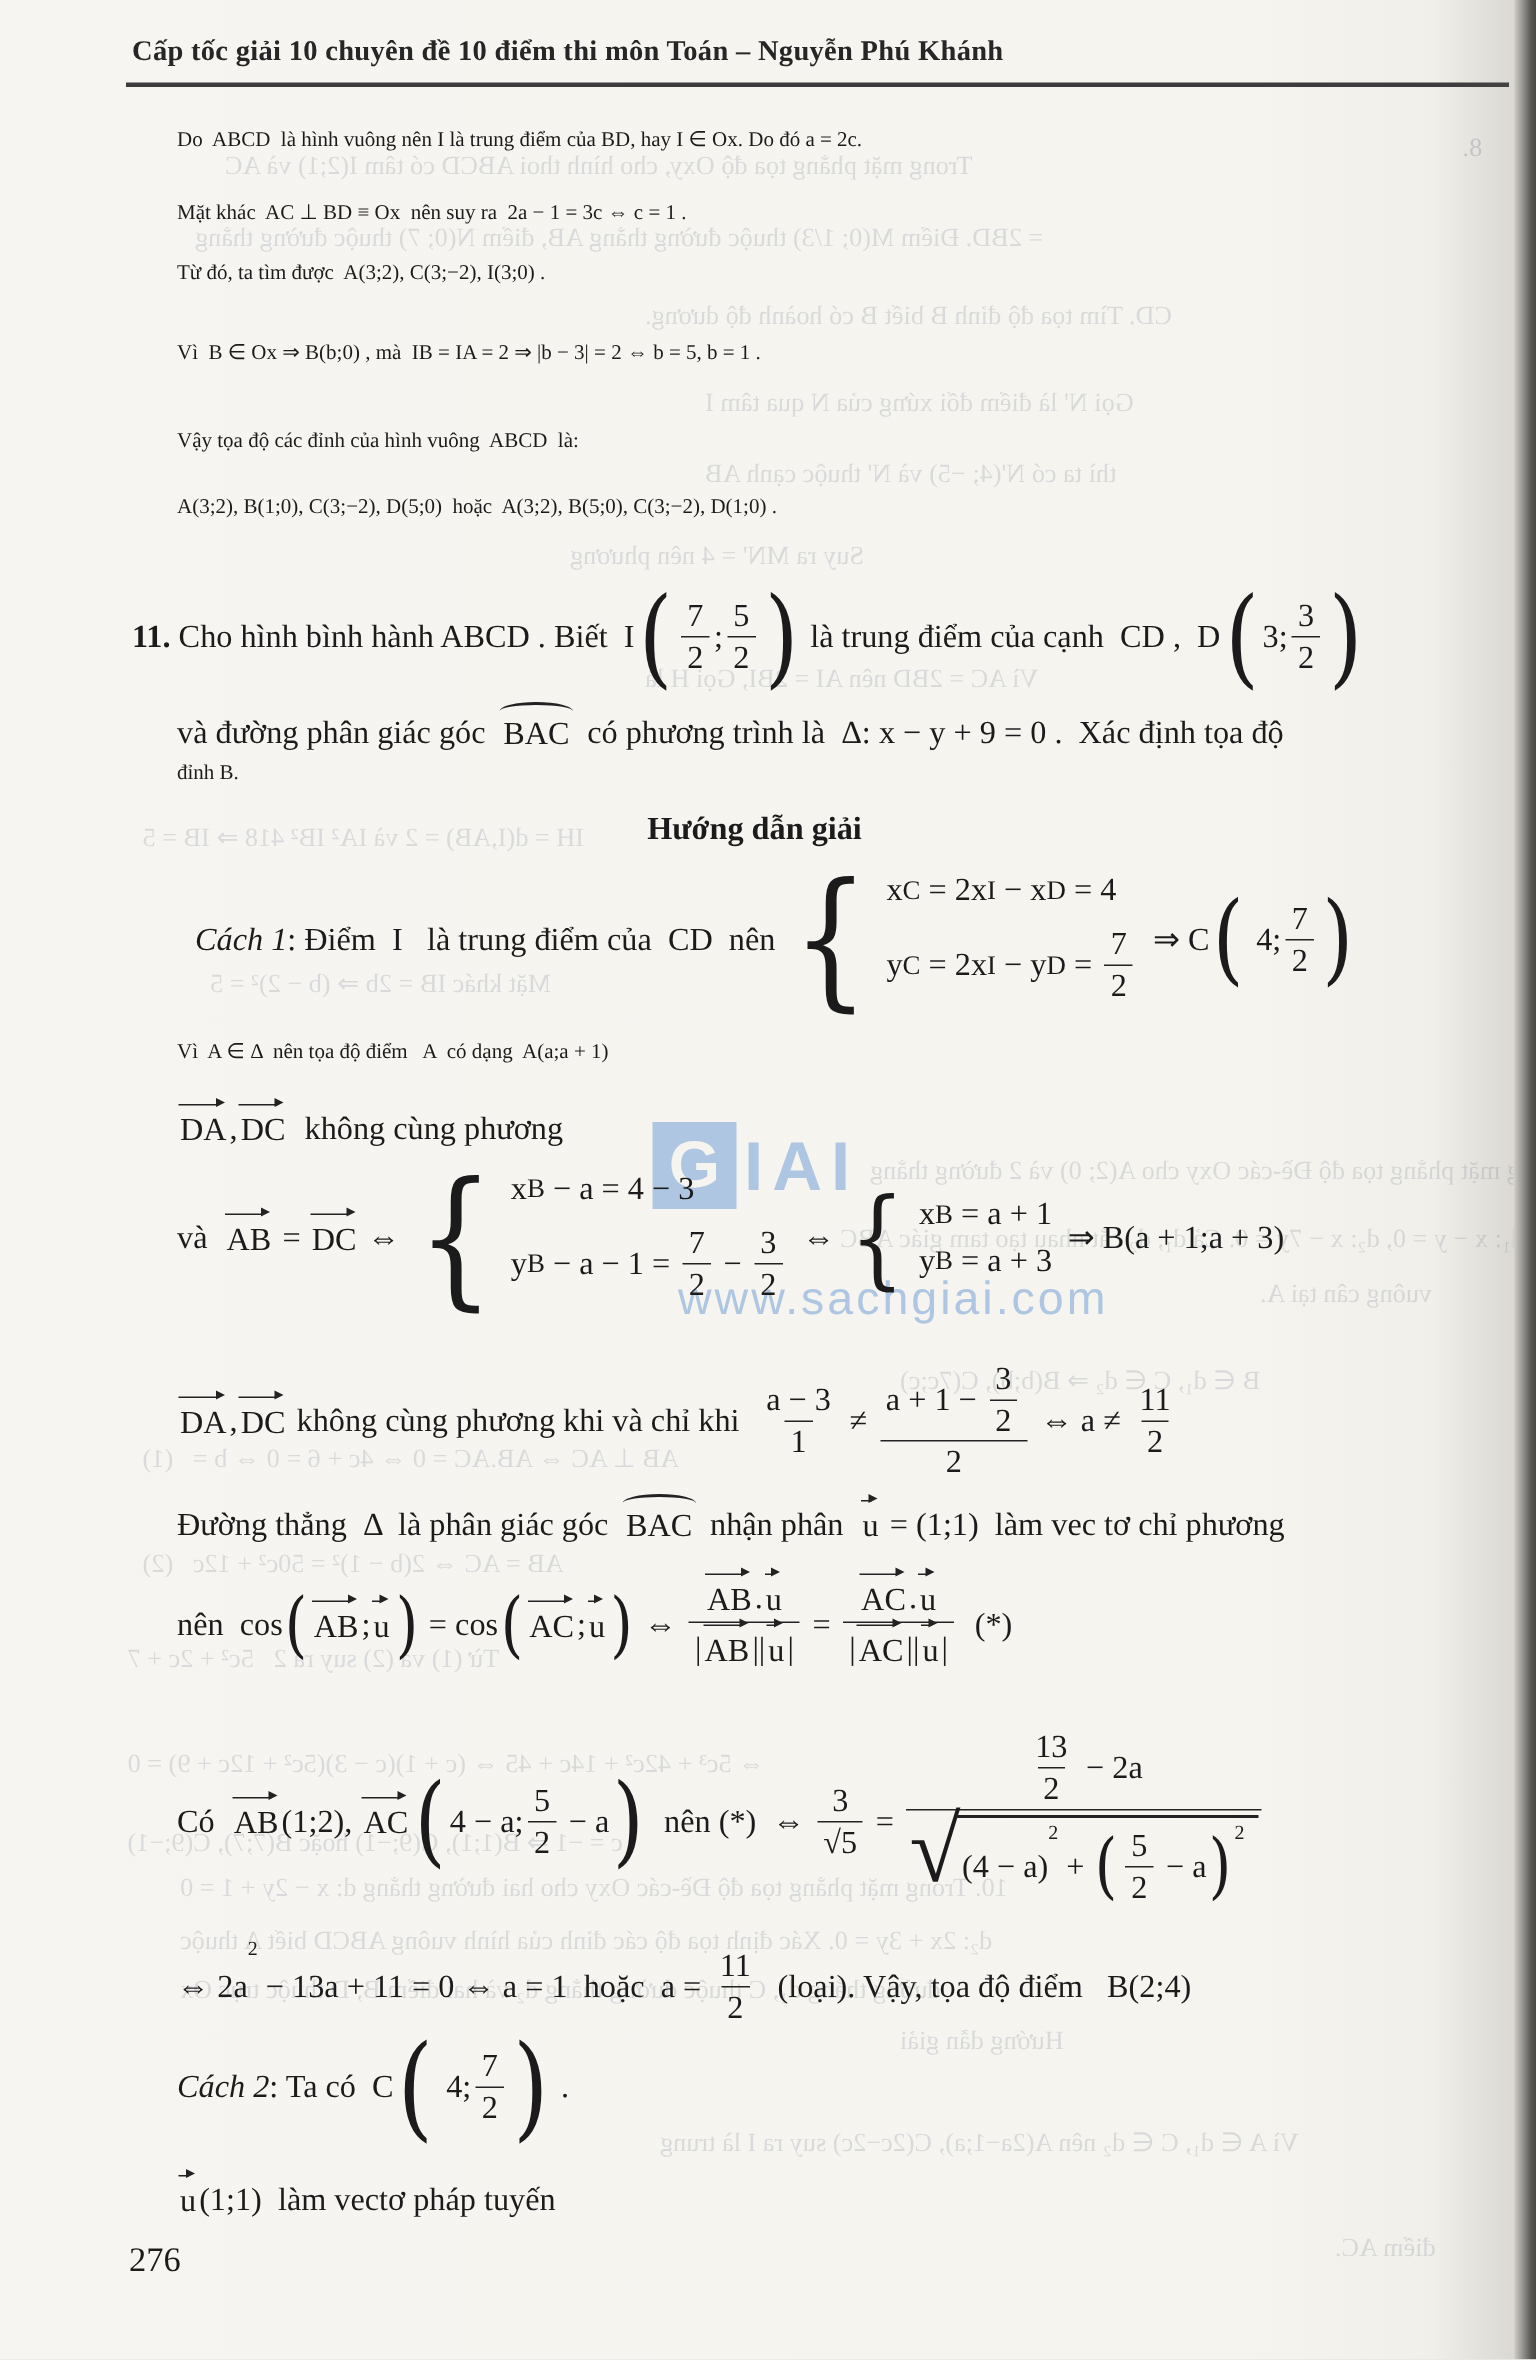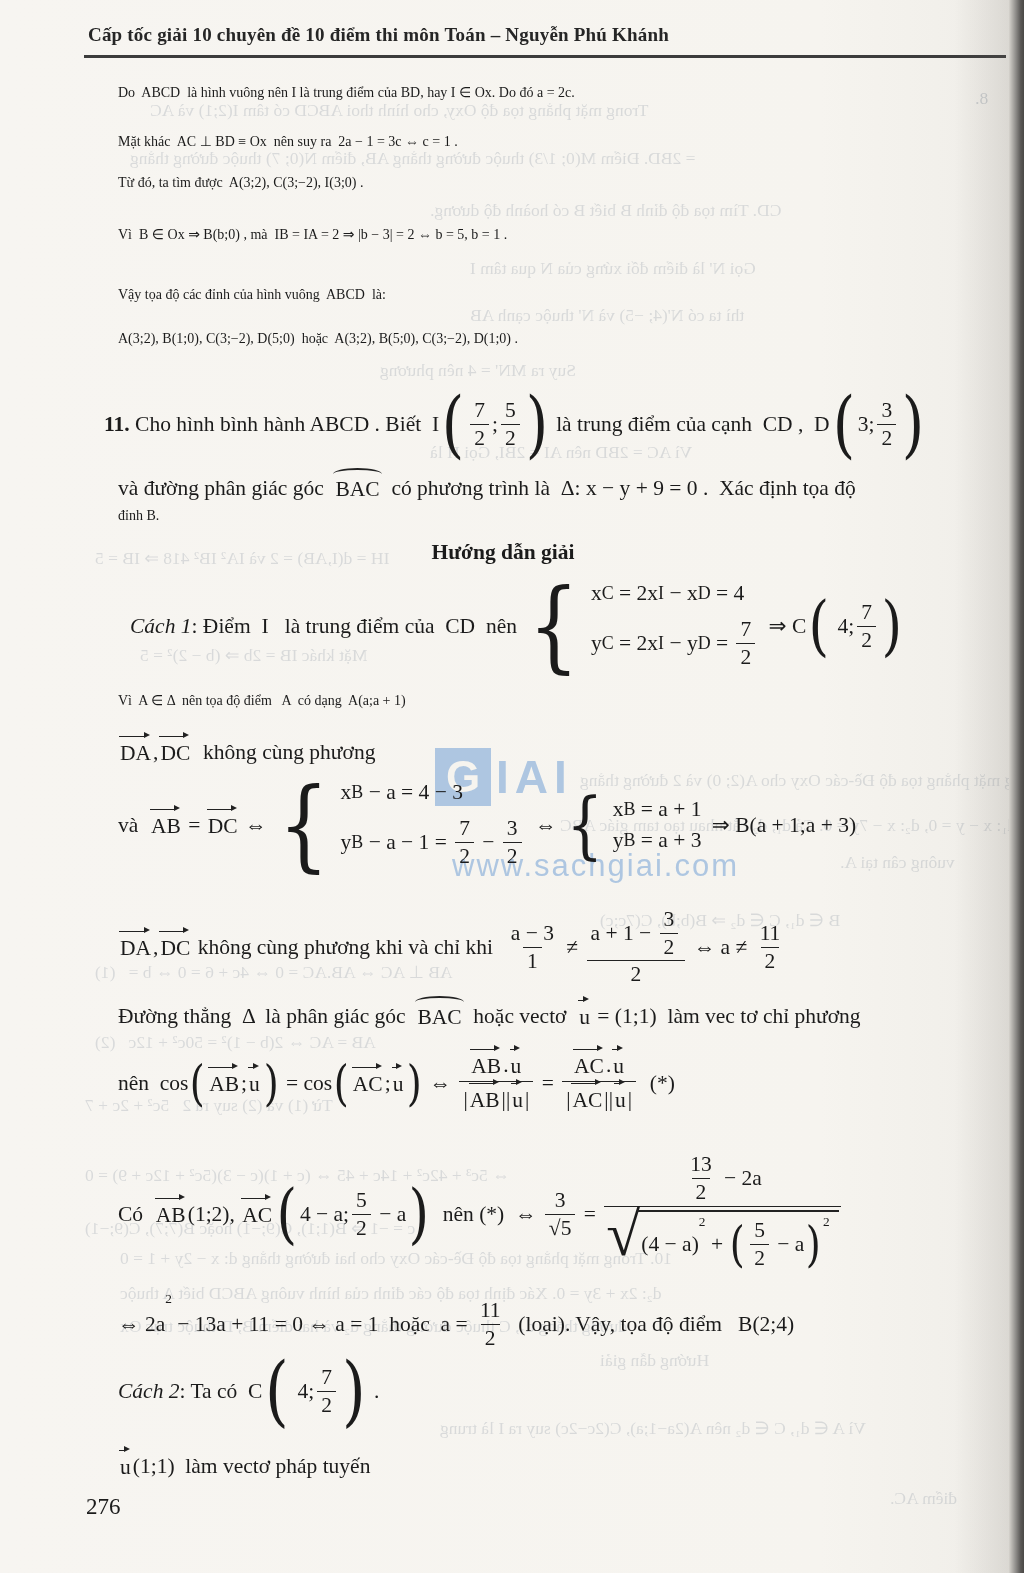--- a/index.html
+++ b/index.html
@@ -2,21 +2,21 @@
 <html><head>
 <meta charset="utf-8">
 <style>
   html,body{margin:0;padding:0;background:#e9e7e2;}
   .page{position:relative;width:1024px;height:1573px;background:linear-gradient(to right,#f7f5f1 0%,#f6f4ef 80%,#efedE8 100%);
         font-family:"Liberation Serif",serif;color:#1b1b1b;overflow:hidden;}
   .hdr{position:absolute;left:88px;top:24px;font-size:19px;font-weight:700;color:#262626;letter-spacing:.2px;white-space:pre;}
   .hrule{position:absolute;left:84px;top:55px;width:922px;height:3px;background:#3c3c3c;}
   .tline{position:absolute;left:118px;white-space:pre;font-size:14px;}
   .fline{position:absolute;left:118px;display:flex;align-items:center;white-space:pre;font-size:21.5px;}
-  .pnum,.b{font-weight:700;margin-left:16px;}
+  .pnum,.b{font-weight:700;}
   .lbl{font-weight:400;font-style:italic;}
   .heading{position:absolute;left:0;top:540px;width:1006px;text-align:center;font-weight:700;font-size:21.5px;}
   .pagenum{position:absolute;left:86px;top:1494px;font-size:23px;}
   .frac{display:inline-flex;flex-direction:column;align-items:center;text-align:center;line-height:1.25;margin:0 3px;vertical-align:middle;}
   .frac .den{border-top:1.6px solid #222;}
   .frac>span{padding:0 4px;}
   .row{display:inline-flex;align-items:center;white-space:pre;}
   .col{display:inline-flex;flex-direction:column;align-items:flex-start;gap:10px;margin:0 5px;}
   .vec{position:relative;display:inline-block;line-height:1.1;padding:3px 2px 0;}
   .vec::before{content:"";position:absolute;top:-3px;left:1px;right:7px;border-top:1.6px solid #222;}
@@ -121,21 +121,21 @@
         <span class="row"><span>x</span><sub>B</sub><span> = a + 1</span></span>
         <span class="row"><span>y</span><sub>B</sub><span> = a + 3</span></span>
       </span><span> ⇒ B(a + 1;a + 3)</span>
     </div>
 
     <div class="fline" style="top:888px;height:118px">
       <span class="vec">DA</span><span>,</span><span class="vec">DC</span><span> không cùng phương khi và chỉ khi  </span><span class="frac"><span>a − 3</span><span class="den">1</span></span><span> ≠ </span><span class="frac"><span class="row"><span>a + 1 − </span><span class="frac"><span>3</span><span class="den">2</span></span></span><span class="den" style="align-self:stretch">2</span></span><span> ⇔ a ≠ </span><span class="frac"><span>11</span><span class="den">2</span></span>
     </div>
 
     <div class="fline" style="top:994px;height:44px">
-      <span>Đường thẳng  Δ  là phân giác góc  </span><span class="hat">BAC</span><span>  hoặc vectơ  </span><span class="vec">u</span><span> = (1;1)  làm vec tơ chỉ phương</span>
+      <span>Đường thẳng  Δ  là phân giác góc  </span><span class="hat">BAC</span><span>  nhận phân  </span><span class="vec">u</span><span> = (1;1)  làm vec tơ chỉ phương</span>
     </div>
 
     <div class="fline" style="top:1036px;height:94px">
       <span>nên  cos</span><span class="fence" style="font-size:48px">(</span><span class="vec">AB</span><span>;</span><span class="vec">u</span><span class="fence" style="font-size:48px">)</span><span> = cos</span><span class="fence" style="font-size:48px">(</span><span class="vec">AC</span><span>;</span><span class="vec">u</span><span class="fence" style="font-size:48px">)</span><span> ⇔ </span><span class="frac"><span class="row" style="padding:2px 4px"><span class="vec">AB</span><span>.</span><span class="vec">u</span></span><span class="den row" style="padding:4px"><span>|</span><span class="vec">AB</span><span>||</span><span class="vec">u</span><span>|</span></span></span><span> = </span><span class="frac"><span class="row" style="padding:2px 4px"><span class="vec">AC</span><span>.</span><span class="vec">u</span></span><span class="den row" style="padding:4px"><span>|</span><span class="vec">AC</span><span>||</span><span class="vec">u</span><span>|</span></span></span><span>  (*)</span>
     </div>
 
     <div class="fline" style="top:1136px;height:156px">
       <span>Có  </span><span class="vec">AB</span><span>(1;2), </span><span class="vec">AC</span><span class="fence" style="font-size:66px">(</span><span>4 − a;</span><span class="frac"><span>5</span><span class="den">2</span></span><span> − a</span><span class="fence" style="font-size:66px">)</span><span>  nên (*)  ⇔ </span><span class="frac"><span>3</span><span class="den">√5</span></span><span> = </span><span class="frac"><span class="row" style="padding:0 6px"><span class="frac"><span>13</span><span class="den">2</span></span><span> − 2a</span></span><span class="den" style="padding:3px 2px"><span class="sqrt"><span class="rad" style="font-size:62px">√</span><span class="sbody"><span>(4 − a)</span><span class="supt">2</span><span> + </span><span class="fence" style="font-size:48px">(</span><span class="frac"><span>5</span><span class="den">2</span></span><span> − a</span><span class="fence" style="font-size:48px">)</span><span class="supt">2</span></span></span></span></span>
     </div>
 

